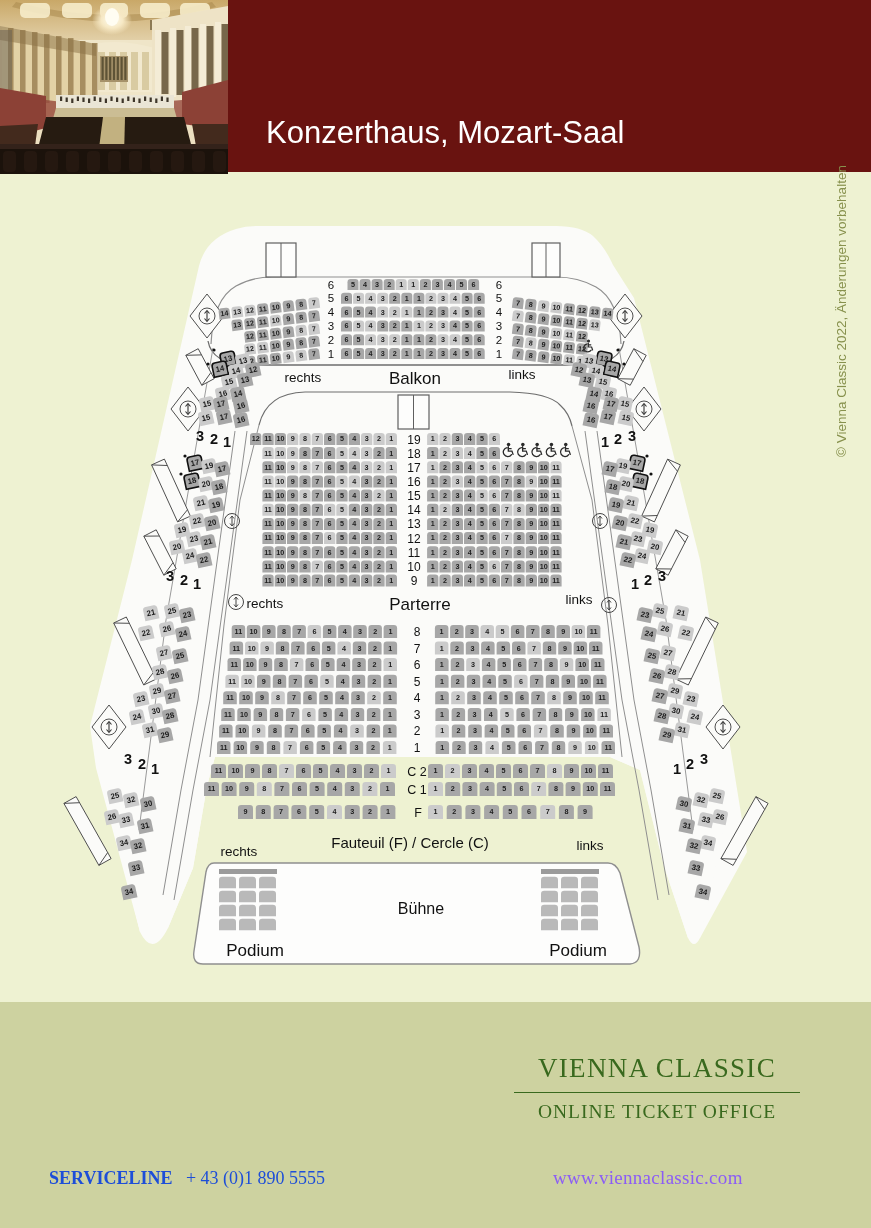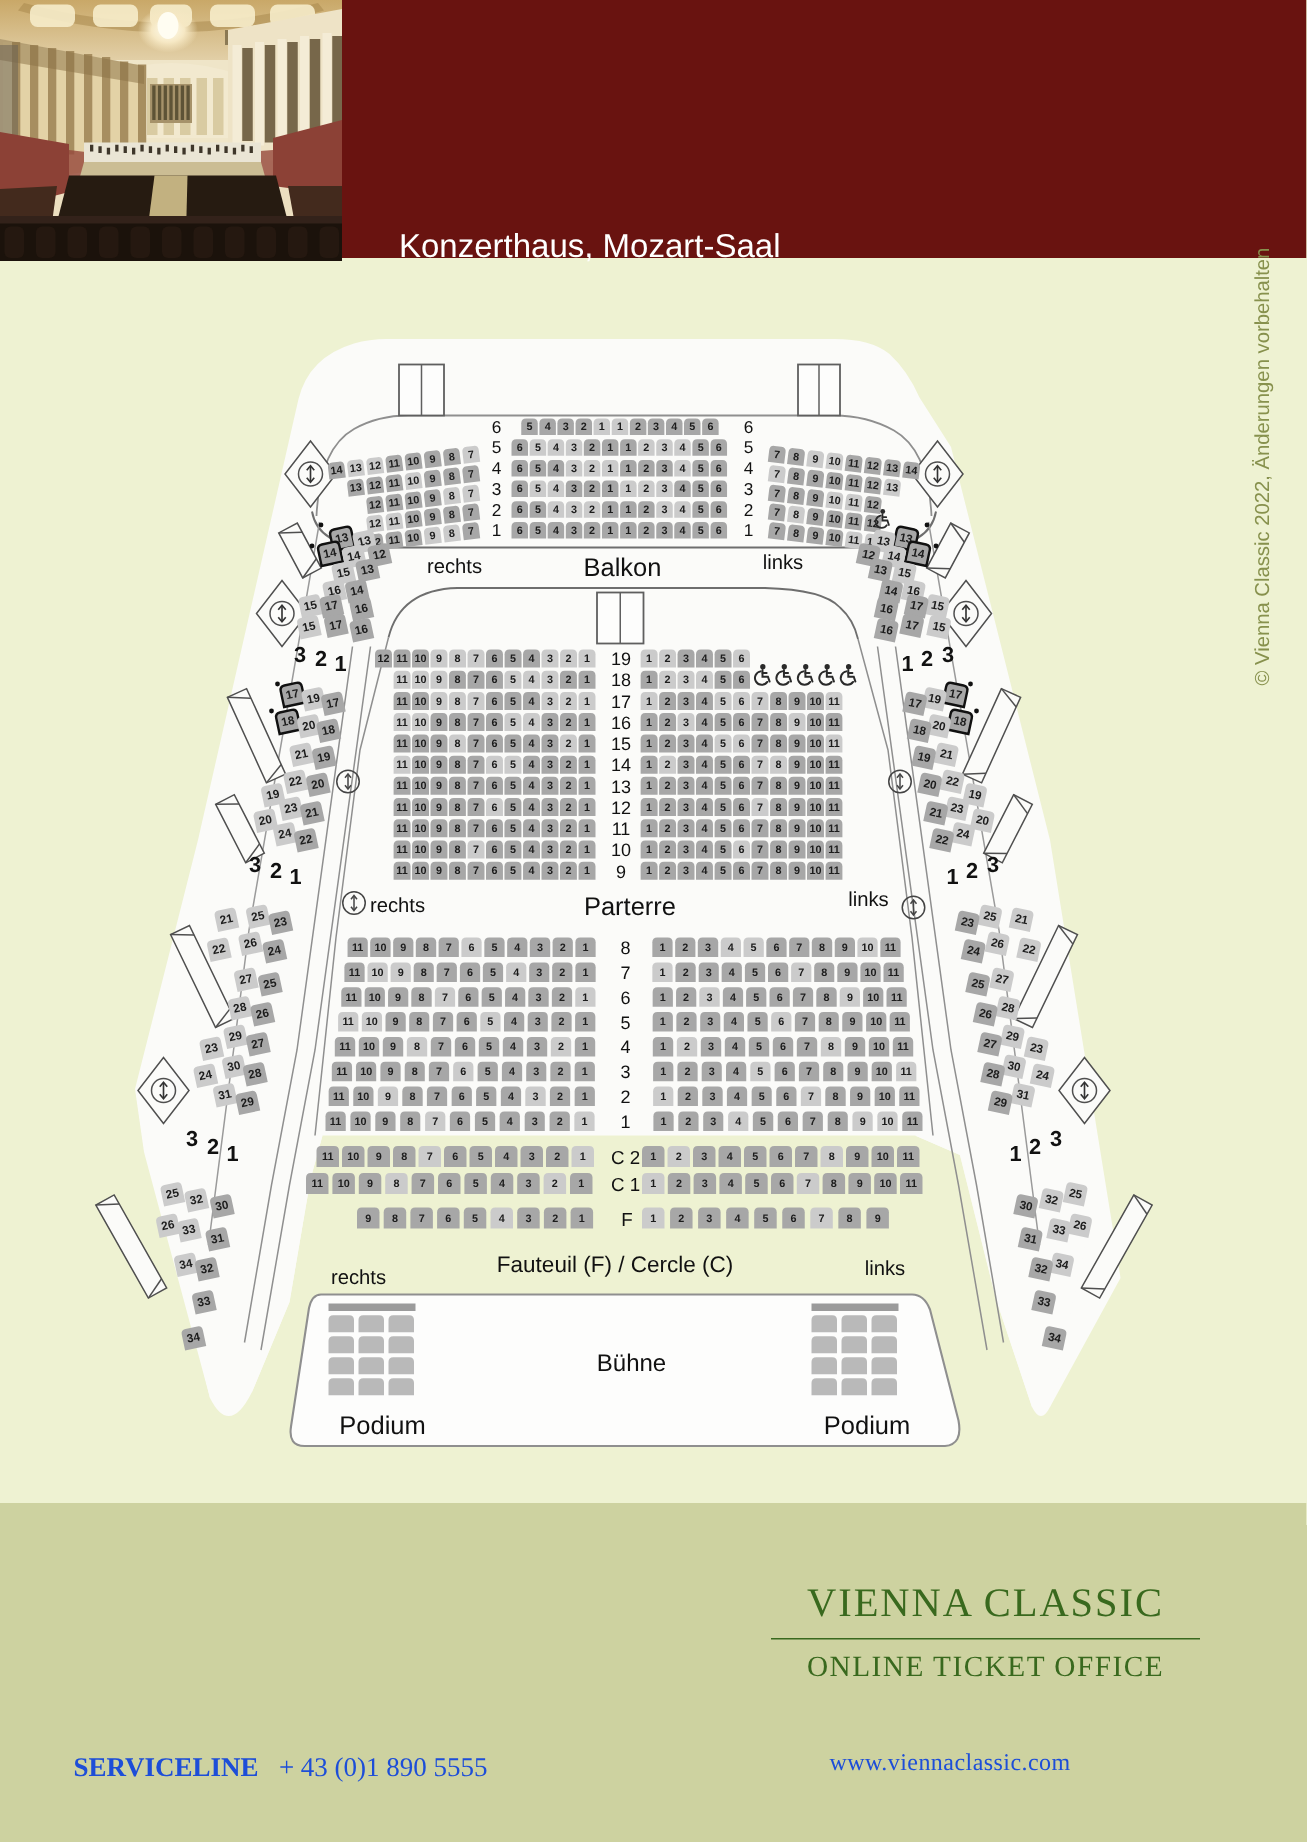--- a/index.html
+++ b/index.html
@@ -3,21 +3,21 @@
 <style>
 html,body{margin:0;padding:0;}
 body{width:871px;height:1228px;position:relative;overflow:hidden;
  background:#eef2d2;font-family:"Liberation Sans", sans-serif;}
 .abs{position:absolute;}
 </style></head>
 <body>
 
 <div class="abs" style="left:0;top:0;width:871px;height:172px;background:#691310"></div>
 
-<div class="abs" style="left:266px;top:115px;color:#fff;font-size:22px;margin-top:36px;">Konzerthaus, Mozart-Saal</div>
+<div class="abs" style="left:266px;top:115px;color:#fff;font-size:31px;">Konzerthaus, Mozart-Saal</div>
 
 <svg width="228" height="174" viewBox="0 0 228 174" style="position:absolute;left:0;top:0" xmlns="http://www.w3.org/2000/svg">
     <defs>
       <linearGradient id="ceil" x1="0" y1="0" x2="0" y2="1">
         <stop offset="0" stop-color="#c9a868"></stop>
         <stop offset="1" stop-color="#ecdfc0"></stop>
       </linearGradient>
       <radialGradient id="glow" cx="0.5" cy="0.5" r="0.5">
         <stop offset="0" stop-color="#fffdf0"></stop>
         <stop offset="0.55" stop-color="#f6e8c4"></stop>
@@ -3386,13 +3386,13 @@
 <div class="abs" style="left:437px;top:1053px;width:440px;text-align:center;color:#39691e;
 font-family:'Liberation Serif',serif;font-size:27px;letter-spacing:1.3px;">VIENNA CLASSIC</div>
 <div class="abs" style="left:514px;top:1092px;width:286px;height:0;border-top:1.6px solid #39691e;"></div>
 
 <div class="abs" style="left:437px;top:1101px;width:440px;text-align:center;color:#39691e;
 font-family:'Liberation Serif',serif;font-size:19.5px;letter-spacing:1px;">ONLINE TICKET OFFICE</div>
 
 <div class="abs" style="left:49px;top:1168px;color:#1d4ed8;font-family:'Liberation Serif',serif;
 font-size:18px;"><b>SERVICELINE</b>&nbsp;&nbsp; + 43 (0)1 890 5555</div>
 
-<div class="abs" style="left:553px;top:1167px;color:#1d4ed8;font-family:'Liberation Serif',serif;
-font-size:16px;letter-spacing:0.3px;">www.viennaclassic.com</div>
+<div class="abs" style="left:553px;top:1167px;color:#8b5cf6;font-family:'Liberation Serif',serif;
+font-size:19px;letter-spacing:0.3px;">www.viennaclassic.com</div>
 </body></html>

